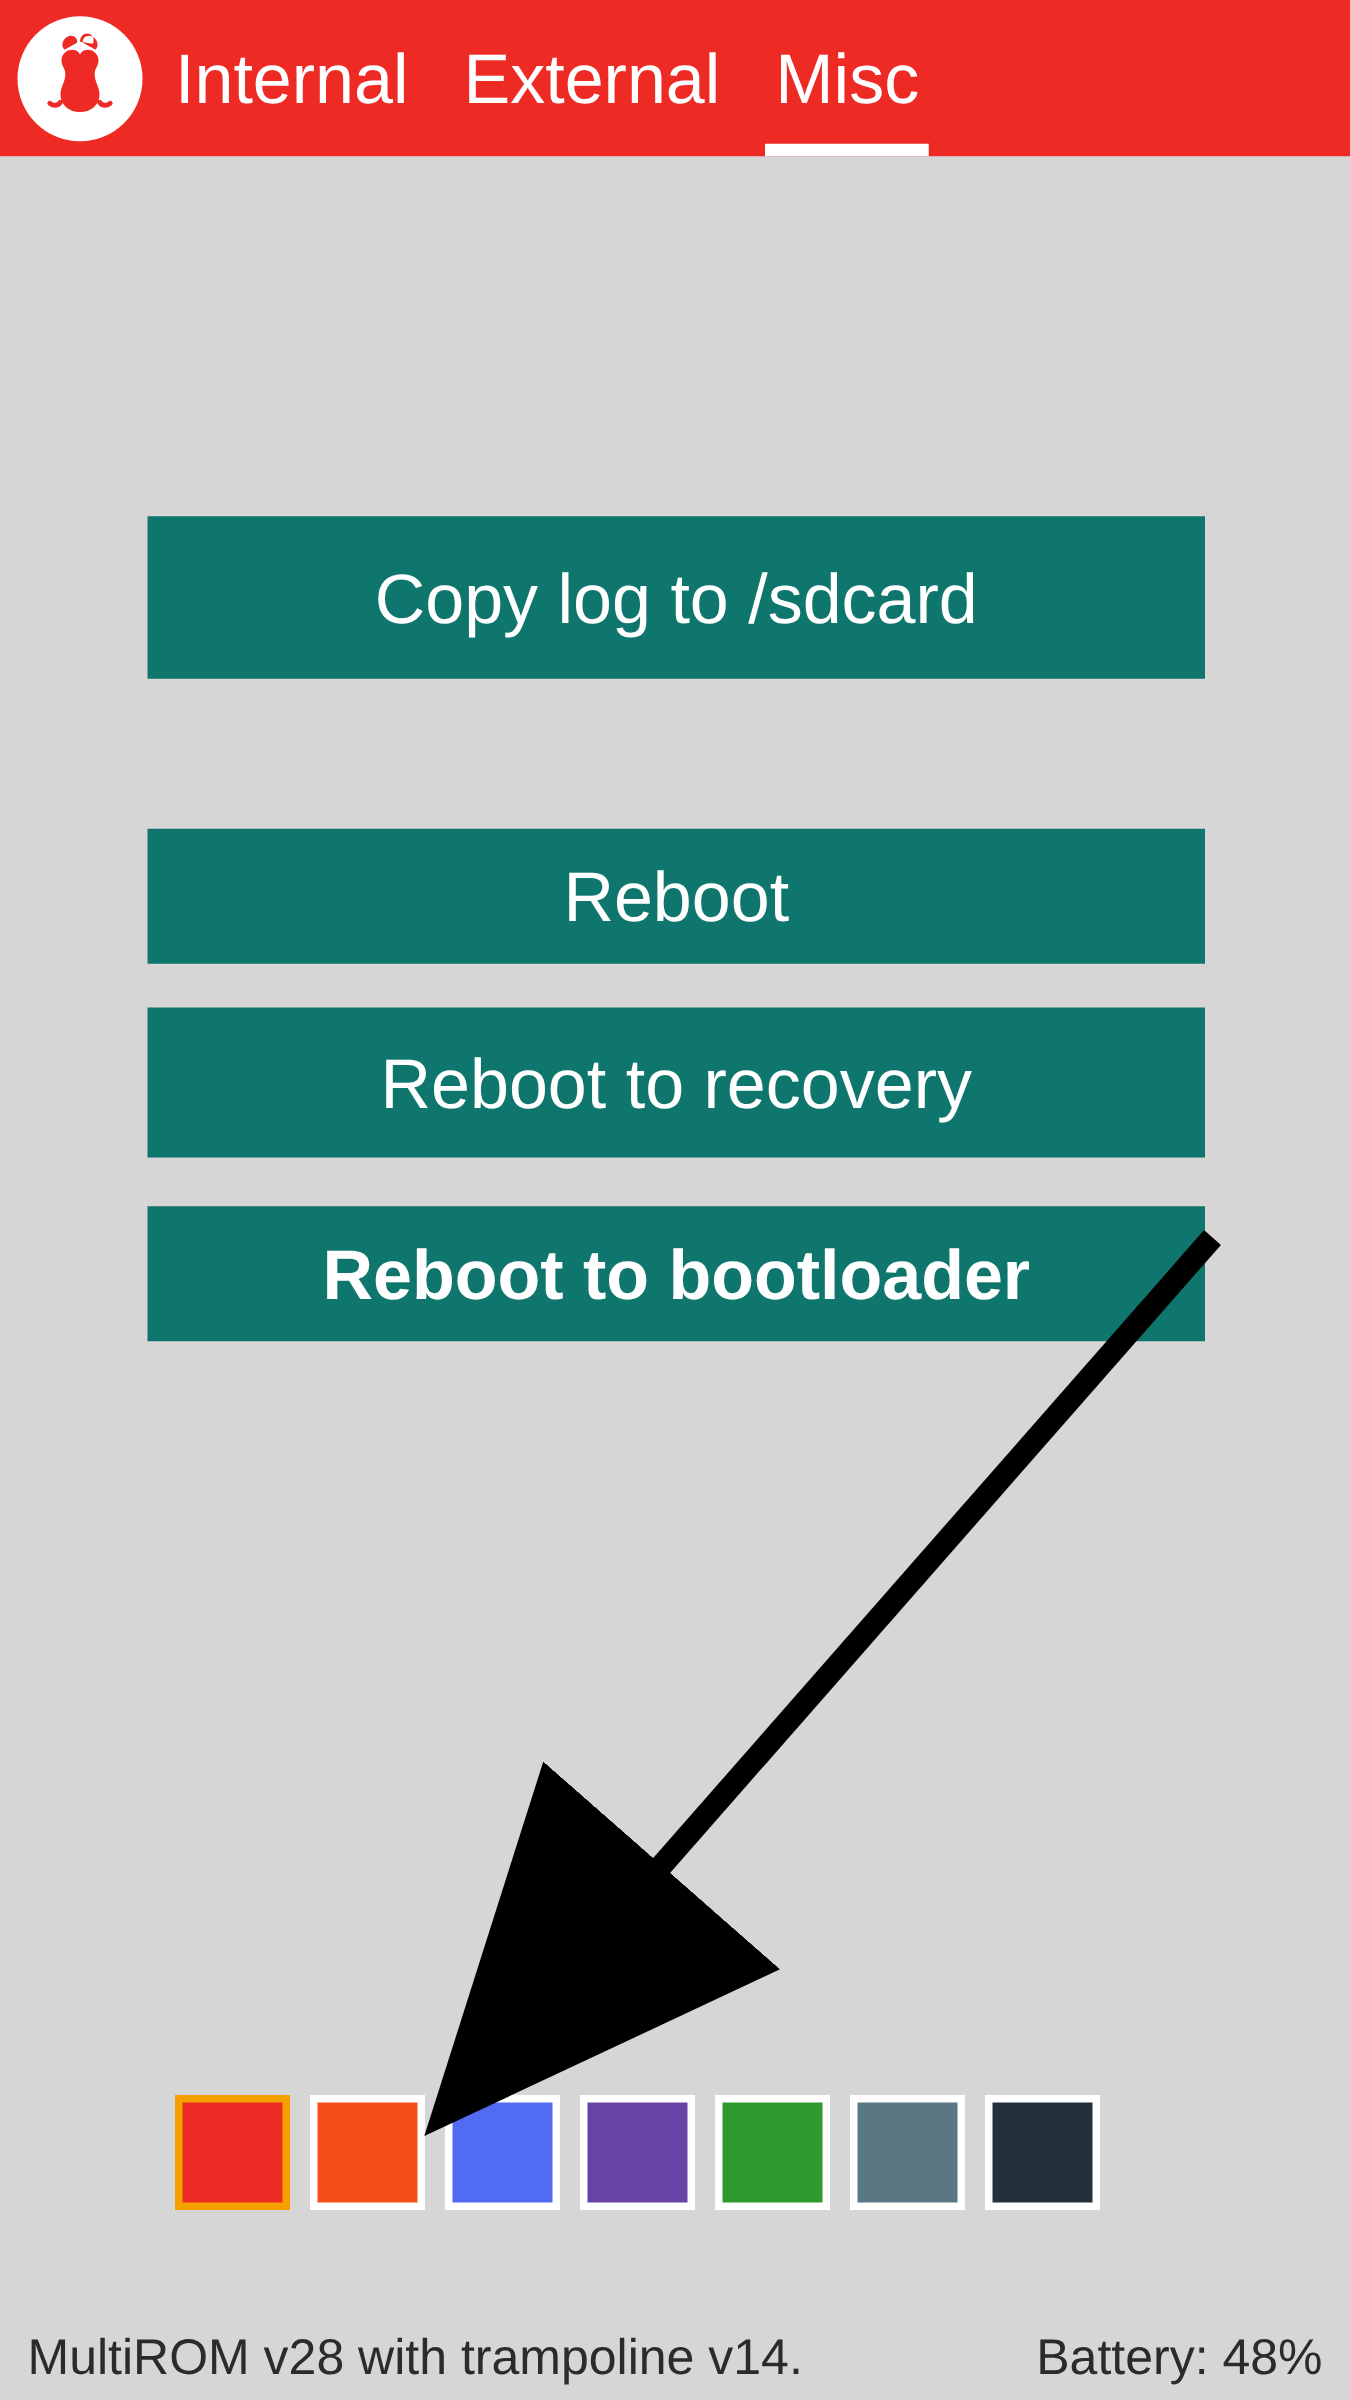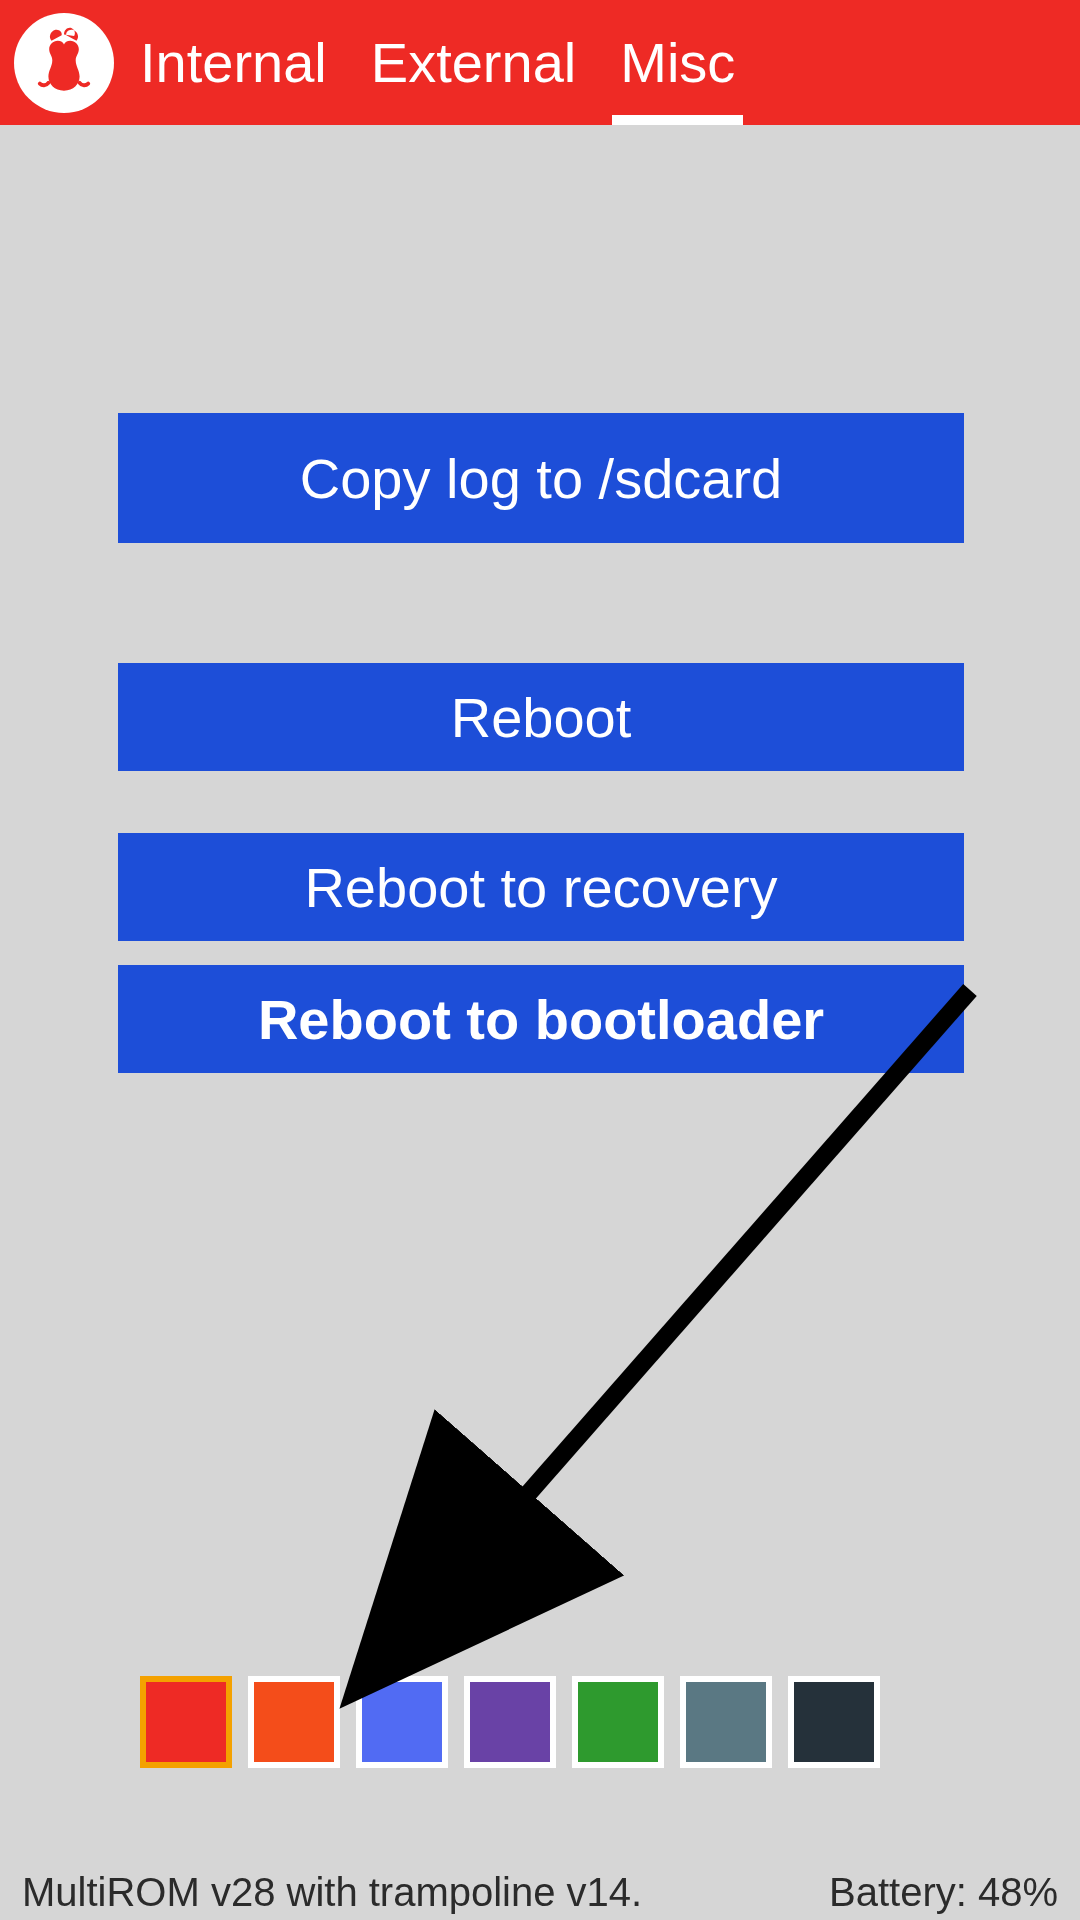--- a/index.html
+++ b/index.html
@@ -6,33 +6,33 @@
     html,body{width:1080px;height:1920px;background:#d6d6d6;overflow:hidden;position:relative;}
     
     .header{height:125px;background:#ee2a25;display:flex;align-items:center;color:#fff;position:relative;}
     .logo{width:100px;height:100px;border-radius:50%;background:#fff;margin-left:14px;display:flex;align-items:center;justify-content:center;}
     .logo svg{width:78px;height:78px;}
     .tabs{display:flex;gap:28px;margin-left:18px;height:100%;align-items:center;}
     .tab{font-size:56px;color:#fff;height:100%;display:flex;align-items:center;position:relative;cursor:pointer;padding:0 8px;}
     .tab.active::after{content:"";position:absolute;left:0;right:0;bottom:0;height:10px;background:#fff;}
     
     .main{position:absolute;top:125px;left:0;right:0;bottom:56px;}
-    .btn{position:absolute;left:118px;width:846px;background:#1d4ed8;display:flex;align-items:center;justify-content:center;color:#fff;cursor:pointer;}
+    .btn{position:absolute;left:118px;width:846px;background:#0f766e;display:flex;align-items:center;justify-content:center;color:#fff;cursor:pointer;}
     .btn span{font-size:56px;}
     .btn-copy{top:288px;height:130px;}      
     .btn-reboot{top:522px;height:108px;margin-top:16px;}
-    .btn-recov {top:708px;height:108px;text-align:center;}
+    .btn-recov {top:681px;height:120px;text-align:center;}
     .btn-bootl {top:840px;height:108px;font-weight:bold;}
     .btn-shut  {top:1076px;height:108px;}
     
     .swatches{position:absolute;left:140px;bottom:96px;display:flex;gap:16px;}
     .swatch{width:92px;height:92px;border:6px solid #fff;cursor:pointer;}
     .swatch.selected{border-color:#f4a100;}
     
-    .footer{position:absolute;left:0;right:0;bottom:0;height:56px;display:flex;align-items:center;justify-content:space-between;padding:0 22px;font-size:40px;color:#2b2b2b;}
+    .footer{position:absolute;left:0;right:0;bottom:0;height:56px;display:flex;align-items:flex-start;justify-content:space-between;padding:0 22px;font-size:40px;color:#2b2b2b;}
     
     .arrow-overlay{position:absolute;pointer-events:none;left:0;top:0;width:1080px;height:1920px;}
   </style>
 </head>
 <body>
 
 <div class="header">
   <div class="logo">
     <span>
       <svg viewBox="0 0 100 100">

